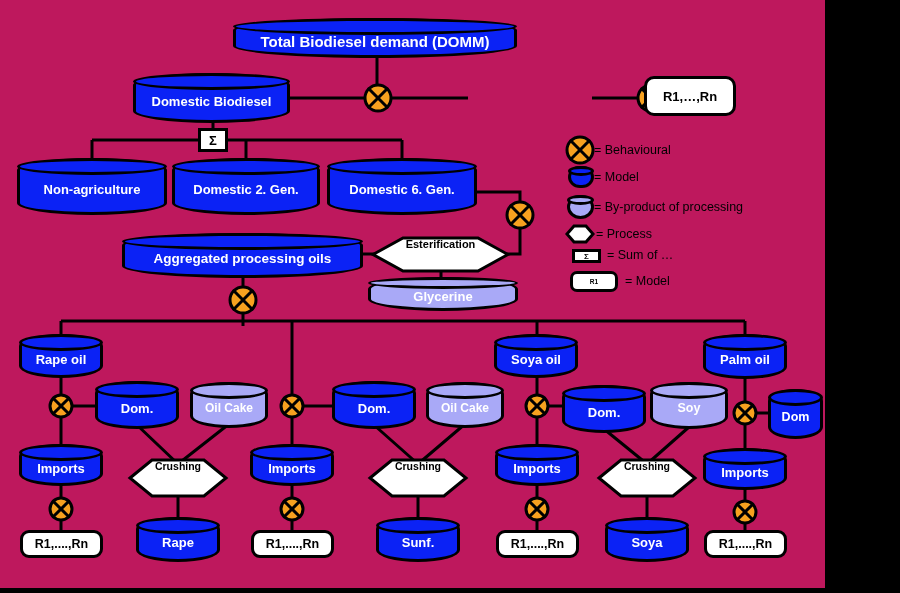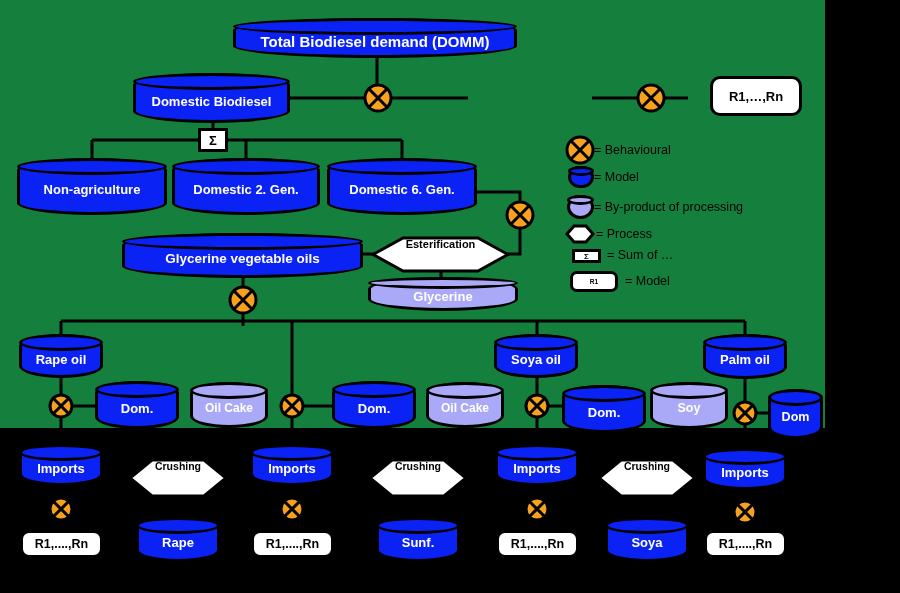--- a/index.html
+++ b/index.html
@@ -1,18 +1,18 @@
 <!DOCTYPE html>
 <html><head>
 <meta charset="utf-8">
 <style>
   html,body{margin:0;padding:0}
   body{background:#000;font-family:"Liberation Sans",sans-serif;-webkit-font-smoothing:antialiased}
   .stage{position:relative;width:900px;height:593px;background:#000;overflow:hidden}
-  .panel{position:absolute;left:0;top:0;width:825px;height:428px;background:#15803d}
+  .panel{position:absolute;left:0;top:0;width:825px;height:588px;background:#be185d}
   svg.wires{position:absolute;left:0;top:0;display:block}
   .wire{fill:none;stroke:#000;stroke-width:3}
   .hex{fill:#fff;stroke:#000;stroke-width:3}
   .beh circle{fill:#f7a11f;stroke:#000;stroke-width:3}
   .beh line{stroke:#000;stroke-width:3;stroke-linecap:round}
   .beh.sm circle{stroke-width:3}
   .cyl{position:absolute;box-sizing:border-box;border:3px solid #000;border-radius:50%/12px;
        display:flex;align-items:center;justify-content:center;color:#fff;font-weight:bold;
        text-align:center;line-height:1.05}
   .cyl::before{content:"";position:absolute;left:-3px;top:-3px;right:-3px;height:17px;
@@ -87,39 +87,39 @@
       <use href="#beh11" transform="translate(537,509)"></use>
       <use href="#beh11" transform="translate(745,512)"></use>
     </svg>
 
     <div class="cyl blue" style="left:233px;top:18px;width:284px;height:40px;font-size:15px">
         <span>Total Biodiesel demand (DOMM)</span>
       </div>
     <div class="cyl blue" style="left:133px;top:73px;width:157px;height:50px;font-size:13px">
         <span>Domestic Biodiesel</span>
       </div>
-    <div class="box market" style="left:710px;top:76px;width:92px;height:40px;font-size:13px;border-radius:10px">
+    <div class="box market" style="left:644px;top:76px;width:92px;height:40px;font-size:13px;border-radius:10px">
         <span>R1,…,Rn</span>
       </div>
     <div class="box" style="left:198px;top:128px;width:30px;height:24px;font-size:13px">
         <span>Σ</span>
       </div>
 
     <div class="cyl blue" style="left:17px;top:158px;width:150px;height:57px;font-size:13px">
         <span>Non-agriculture</span>
       </div>
     <div class="cyl blue" style="left:172px;top:158px;width:148px;height:57px;font-size:13px">
         <span>Domestic 2. Gen.</span>
       </div>
     <div class="cyl blue" style="left:327px;top:158px;width:150px;height:57px;font-size:13px">
         <span>Domestic 6. Gen.</span>
       </div>
 
     <div class="cyl blue" style="left:122px;top:233px;width:241px;height:45px;font-size:13.5px">
-        <span>Glycerine vegetable oils</span>
+        <span>Aggregated processing oils</span>
       </div>
     <div class="hexlabel" style="left:373px;top:238px;width:135px;height:33px;font-size:11px">
         <span>Esterification</span>
       </div>
     <div class="cyl lav flat" style="left:368px;top:277px;width:150px;height:34px;font-size:13px">
         <span>Glycerine</span>
       </div>
 
     <div class="cyl blue" style="left:19px;top:334px;width:84px;height:44px;font-size:13px">
         <span>Rape oil</span>

